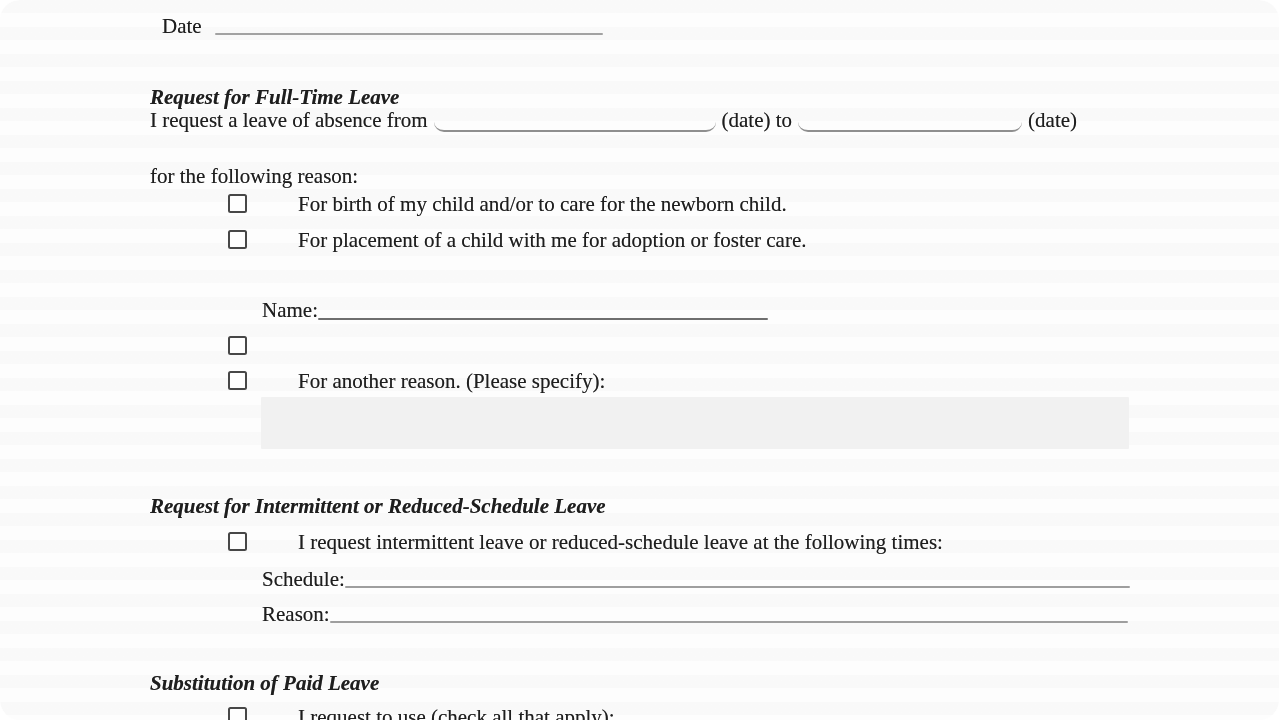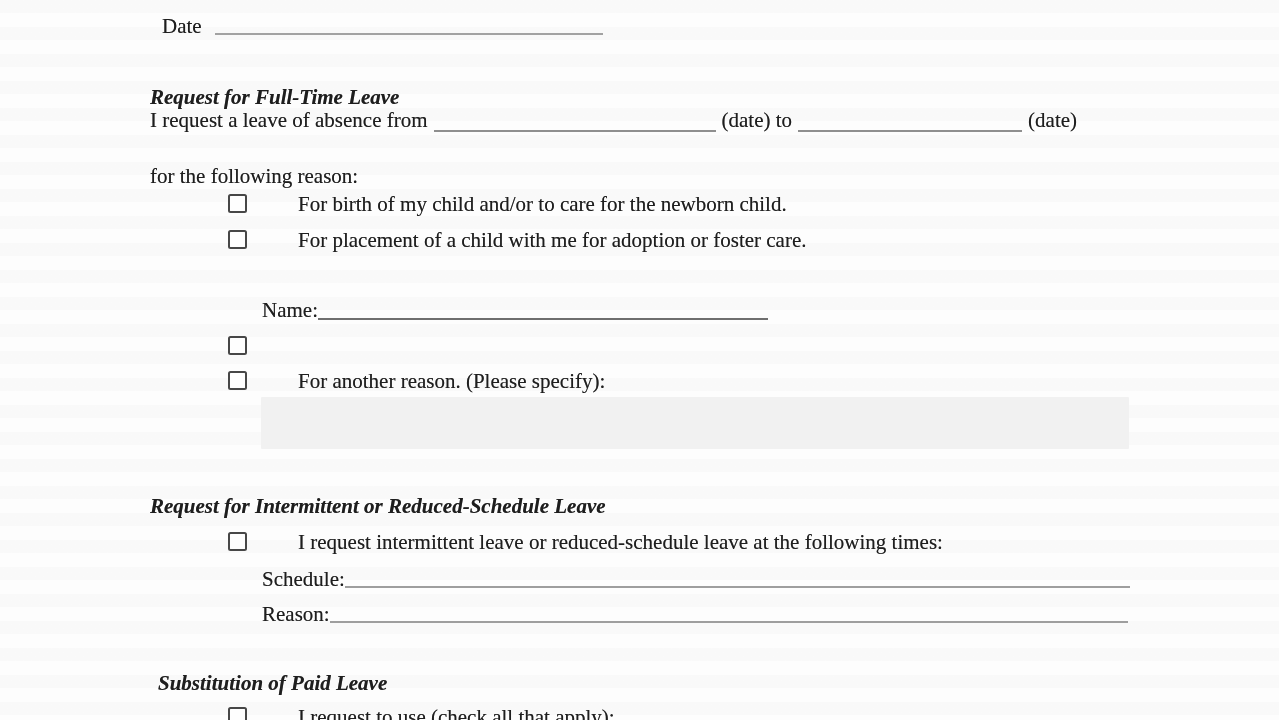--- a/index.html
+++ b/index.html
@@ -1,15 +1,15 @@
 <!DOCTYPE html>
 <html><head>
 <meta charset="utf-8">
 <style>
-  * { margin:0; padding:0; box-sizing:border-box; }
+  * { margin:0; padding:0; box-sizing:border-box;border-radius:20px; }
   html,body { width:1279px; height:720px; background:#ffffff; }
   .page {
     position:relative; width:1279px; height:720px; overflow:hidden;
     background-color:#fdfdfd;
     background-image:repeating-linear-gradient(180deg, rgba(0,0,0,0.015) 0 13px, rgba(0,0,0,0) 13px 27px);
     font-family:"Liberation Serif","DejaVu Serif",serif;
     font-size:21px; line-height:24px; color:#1e1e1e;
     text-shadow:0 0 0.5px rgba(30,30,30,0.55);
   }
   .abs { position:absolute; }
@@ -86,20 +86,20 @@
   <div class="abs flexrow" style="left:262px; top:567px; width:868px;">
     <span class="nowrap">Schedule:</span>
     <span class="fill-line" style="border-bottom-color:#9e9e9e;"></span>
   </div>
 
   <div class="abs flexrow" style="left:262px; top:602px; width:866px;">
     <span class="nowrap">Reason:</span>
     <span class="fill-line" style="border-bottom-color:#9e9e9e;"></span>
   </div>
 
-  <div class="abs heading" style="left:150px; top:671px;margin-left:8px;">Substitution of Paid Leave</div>
+  <div class="abs heading" style="left:150px; top:671px;">Substitution of Paid Leave</div>
 
   <div class="cbrow" style="left:228px; top:705px;">
     <span class="cb"></span>
     <span class="cbl">I request to use (check all that apply):</span>
   </div>
 
 </div>
 
 </body></html>

